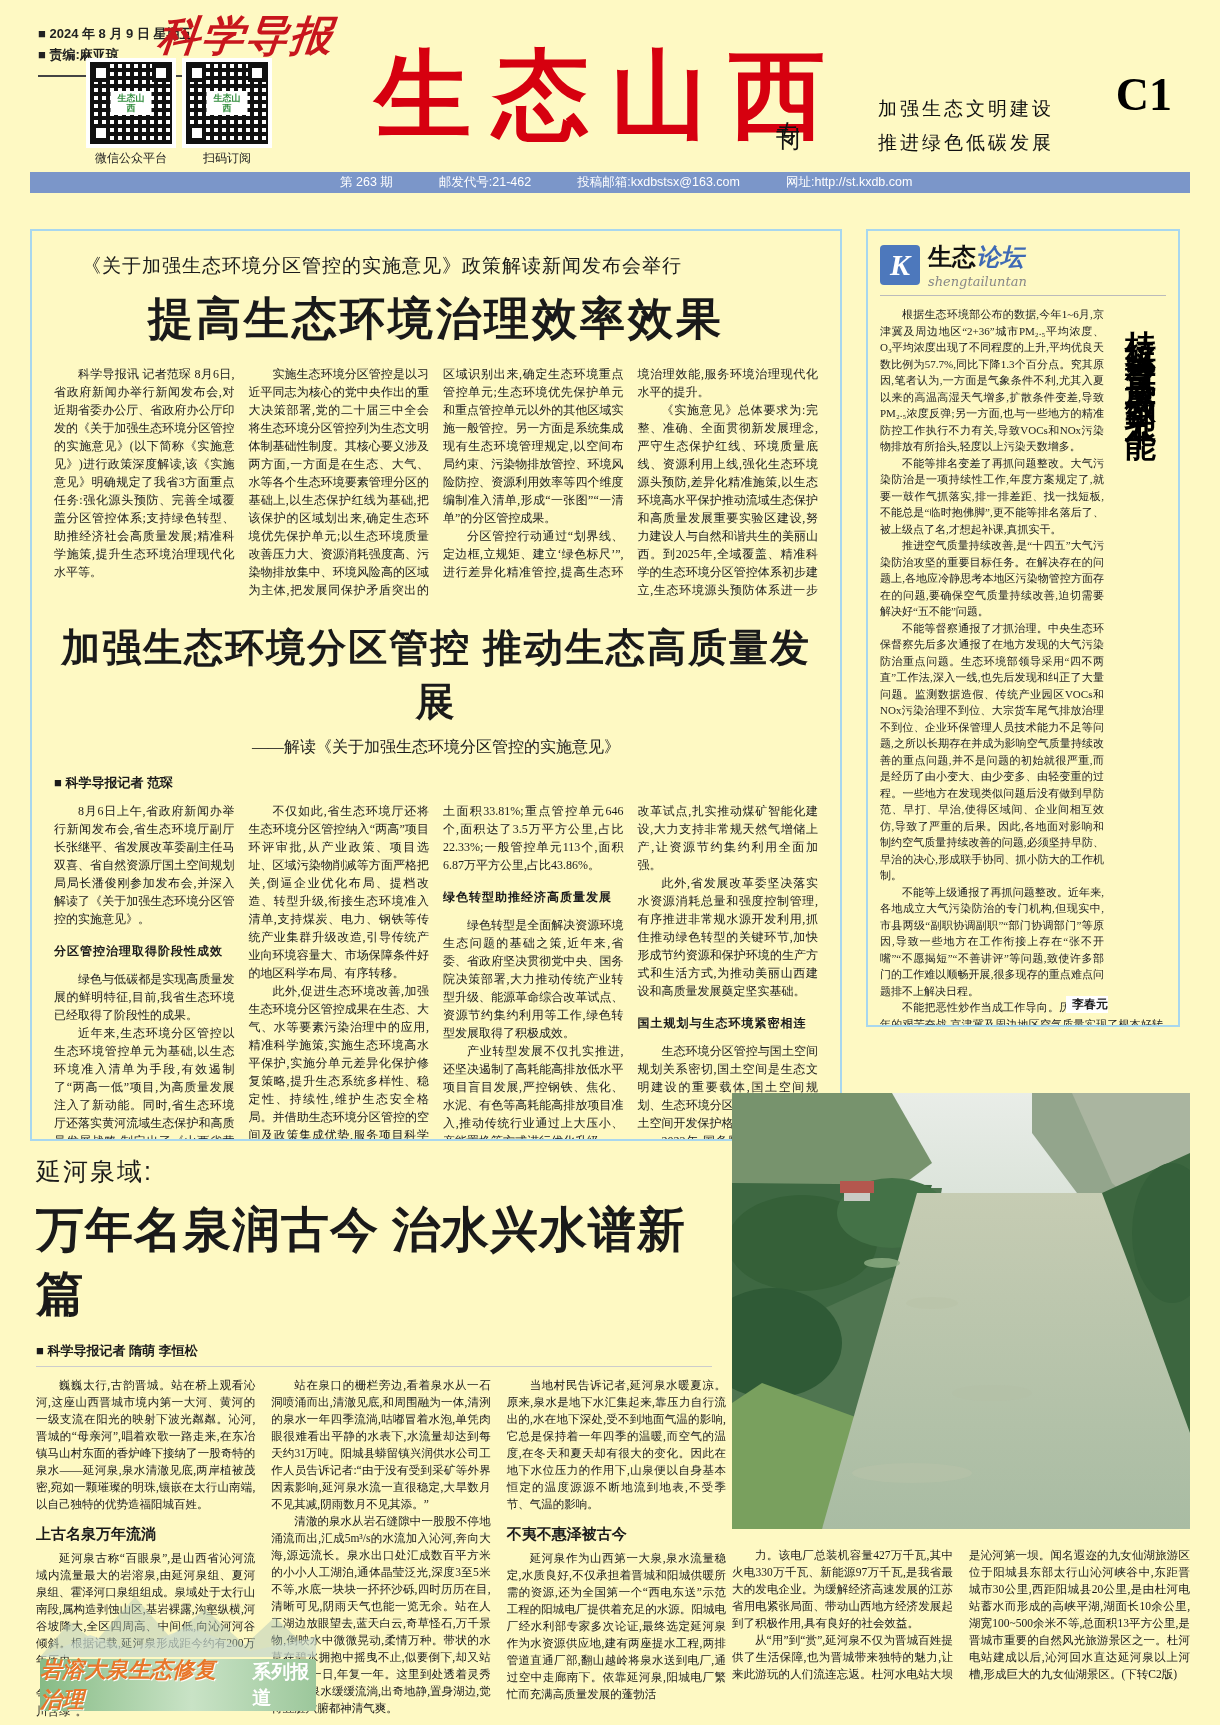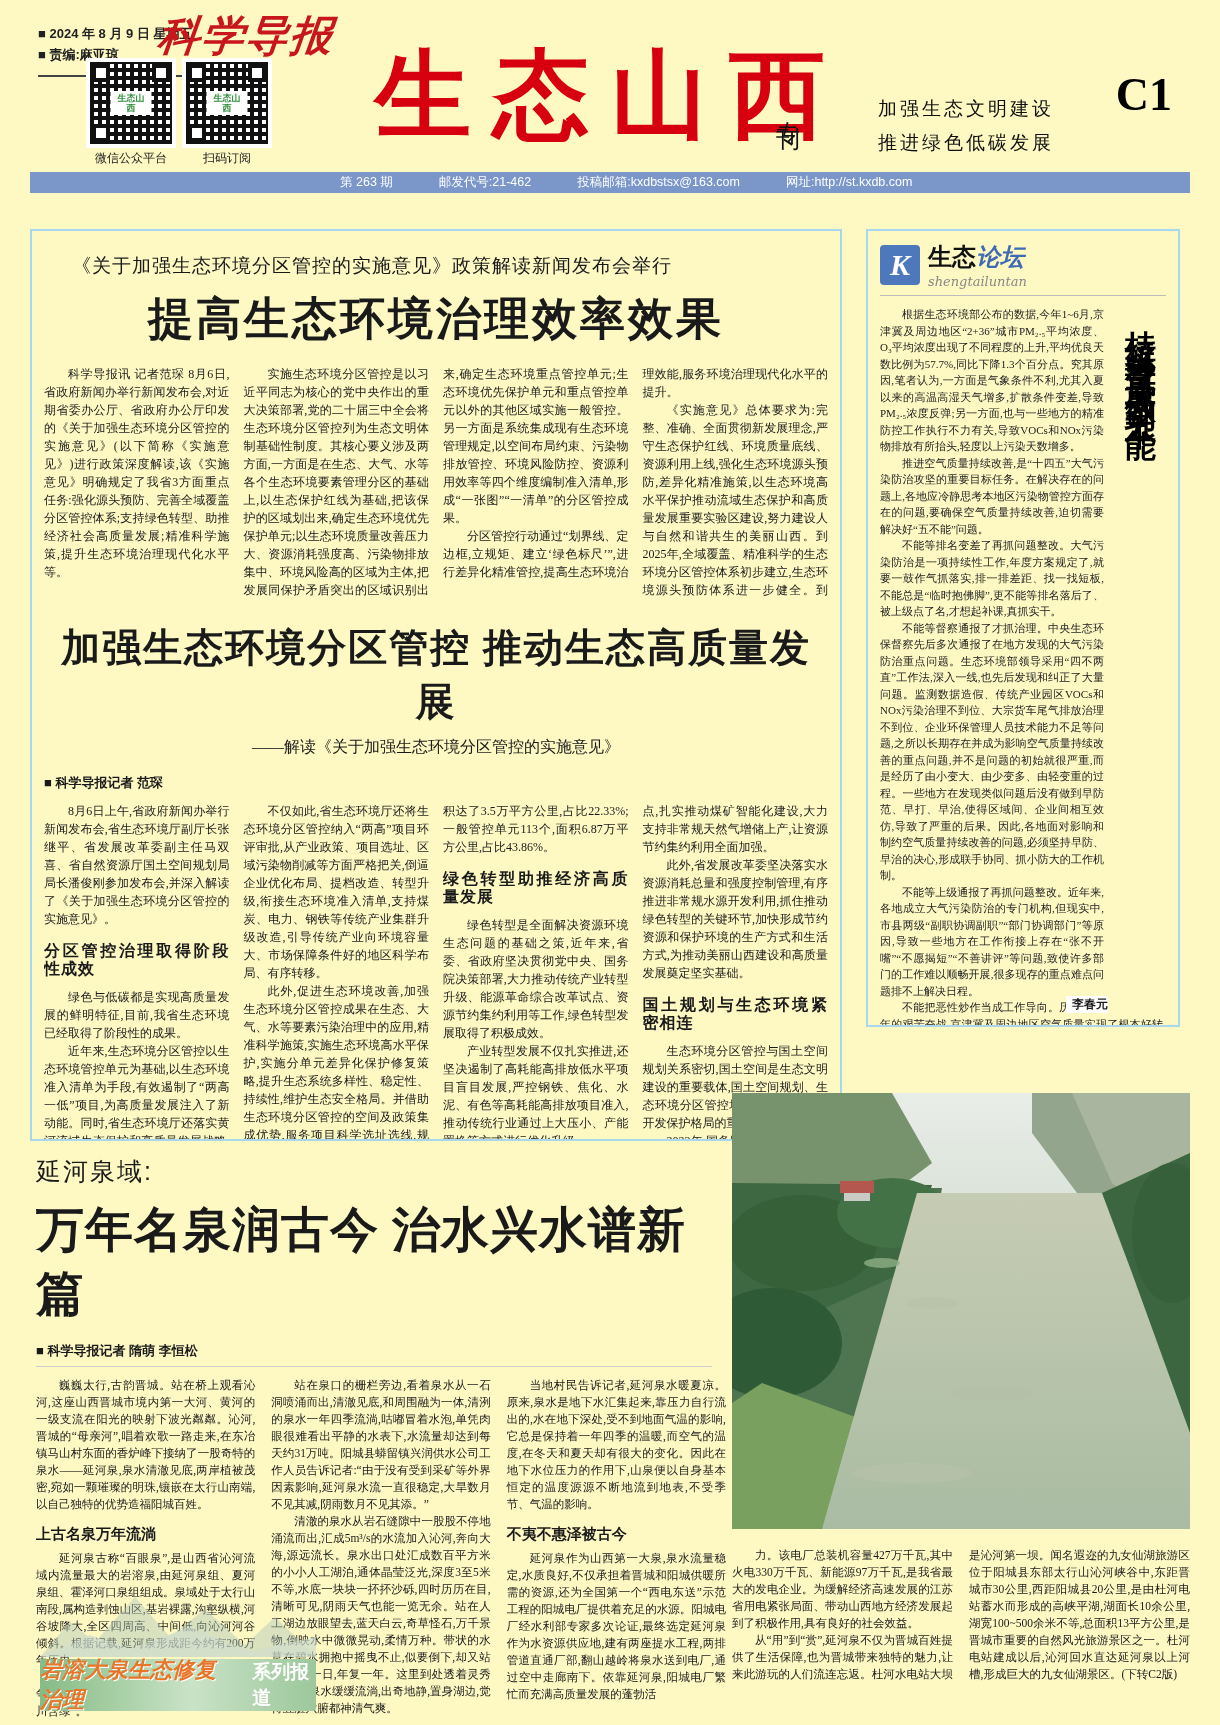--- a/index.html
+++ b/index.html
@@ -30,33 +30,33 @@
          color:#111;font-family:"Liberation Sans",sans-serif;}
   .slogan{position:absolute;left:848px;top:92px;font-size:19px;line-height:34px;letter-spacing:3px;color:#111;}
   .pageno{position:absolute;right:18px;top:68px;font-size:46px;font-weight:bold;font-family:"Liberation Serif",serif;color:#000;}
 
   
   .infobar{height:21px;background:#7b96c9;color:#fff;font-size:12.5px;line-height:21px;
            font-family:"Liberation Sans",sans-serif;display:flex;gap:46px;padding-left:310px;}
 
   
   .upper{display:flex;gap:24px;margin-top:36px;align-items:flex-start;}
-  .leftbox{width:812px;border:2px solid #a8d7ee;padding:16px 12px;box-sizing:border-box;height:912px;overflow:hidden;}
+  .leftbox{width:812px;border:2px solid #a8d7ee;padding:16px 22px;box-sizing:border-box;height:912px;overflow:hidden;}
   .kicker1{font-size:19px;letter-spacing:1px;margin:6px 0 10px 28px;font-family:"Liberation Sans",sans-serif;}
   .head1{font-size:45px;font-weight:bold;text-align:center;font-family:"Liberation Sans",sans-serif;
          letter-spacing:3px;margin:4px 0 16px;}
   .art-body{font-size:12px;line-height:18px;text-align:justify;overflow:hidden;}
   .art-body p{margin:0;text-indent:2em;}
   .art1-body{height:234px;column-count:4;column-gap:14px;}
   .head2{font-size:39px;font-weight:bold;text-align:center;letter-spacing:2px;margin:22px 0 8px;
          font-family:"Liberation Serif",serif;}
   .deck2{text-align:center;font-size:16px;margin-bottom:14px;}
   .byline{font-size:13px;font-weight:bold;font-family:"Liberation Sans",sans-serif;margin:16px 0 10px;}
   .art2-body{height:452px;column-count:4;column-gap:14px;}
-  .art2-body h3{font-size:16px;font-family:"Liberation Sans",sans-serif;margin:14px 0 10px;letter-spacing:1px;}
+  .art2-body h3{font-size:12px;font-family:"Liberation Sans",sans-serif;margin:14px 0 10px;letter-spacing:1px;}
 
   
   .forum{width:314px;border:2px solid #a8d7ee;box-sizing:border-box;height:798px;position:relative;
          padding:14px 12px;overflow:hidden;}
   .forum-head{display:flex;align-items:flex-start;gap:8px;border-bottom:1px solid #bbb;padding-bottom:6px;margin-bottom:10px;}
   .klogo{width:40px;height:40px;background:#4d78bc;color:#fff;border-radius:4px;font-family:"Liberation Serif",serif;
          font-size:30px;font-weight:bold;font-style:italic;display:flex;align-items:center;justify-content:center;}
   .fname{line-height:1;}
   .fname .b{font-size:24px;font-weight:bold;color:#111;font-family:"Liberation Sans",sans-serif;}
   .fname .bl{font-size:24px;font-weight:bold;font-style:italic;color:#3f6ab5;}
@@ -186,22 +186,22 @@
           <div>
             <div class="fname">
               <span class="b">生态</span><span class="bl">论坛</span>
             </div>
             <div class="fpin">shengtailuntan</div>
           </div>
         </div>
         <div class="vtitle">持续改善空气质量要做到『五不能』</div>
         <div class="forum-body">
             <p>根据生态环境部公布的数据,今年1~6月,京津冀及周边地区“2+36”城市PM₂.₅平均浓度、O₃平均浓度出现了不同程度的上升,平均优良天数比例为57.7%,同比下降1.3个百分点。究其原因,笔者认为,一方面是气象条件不利,尤其入夏以来的高温高湿天气增多,扩散条件变差,导致PM₂.₅浓度反弹;另一方面,也与一些地方的精准防控工作执行不力有关,导致VOCs和NOx污染物排放有所抬头,轻度以上污染天数增多。</p>
+            <p>不能等排名变差了再抓问题整改。大气污染防治是一项持续性工作,年度方案规定了,就要一鼓作气抓落实,排一排差距、找一找短板,不能总是“临时抱佛脚”,更不能等排名落后了、被上级点了名,才想起补课,真抓实干。</p>
             <p>推进空气质量持续改善,是“十四五”大气污染防治攻坚的重要目标任务。在解决存在的问题上,各地应冷静思考本地区污染物管控方面存在的问题,要确保空气质量持续改善,迫切需要解决好“五不能”问题。</p>
-            <p>不能等排名变差了再抓问题整改。大气污染防治是一项持续性工作,年度方案规定了,就要一鼓作气抓落实,排一排差距、找一找短板,不能总是“临时抱佛脚”,更不能等排名落后了、被上级点了名,才想起补课,真抓实干。</p>
             <p>不能等督察通报了才抓治理。中央生态环保督察先后多次通报了在地方发现的大气污染防治重点问题。生态环境部领导采用“四不两直”工作法,深入一线,也先后发现和纠正了大量问题。监测数据造假、传统产业园区VOCs和NOx污染治理不到位、大宗货车尾气排放治理不到位、企业环保管理人员技术能力不足等问题,之所以长期存在并成为影响空气质量持续改善的重点问题,并不是问题的初始就很严重,而是经历了由小变大、由少变多、由轻变重的过程。一些地方在发现类似问题后没有做到早防范、早打、早治,使得区域间、企业间相互效仿,导致了严重的后果。因此,各地面对影响和制约空气质量持续改善的问题,必须坚持早防、早治的决心,形成联手协同、抓小防大的工作机制。</p>
             <p>不能等上级通报了再抓问题整改。近年来,各地成立大气污染防治的专门机构,但现实中,市县两级“副职协调副职”“部门协调部门”等原因,导致一些地方在工作衔接上存在“张不开嘴”“不愿揭短”“不善讲评”等问题,致使许多部门的工作难以顺畅开展,很多现存的重点难点问题排不上解决日程。</p>
             <p>不能把恶性炒作当成工作导向。历经十多年的艰苦奋战,京津冀及周边地区空气质量实现了根本好转,人民群众的满意度也日益提升。但伴随大气环境持续向好,社会上也出现了一些“好了伤疤忘了疼”的现象。大气污染治理任重道远,不能松劲懈怠,守土有责、因地制宜,科学持续发力,是推进大气污染防治之路走好的必由选择。</p>
           </div>
         <div class="fauthor">李春元</div>
       </div>
     </div>
 
     <div class="art3">
 

